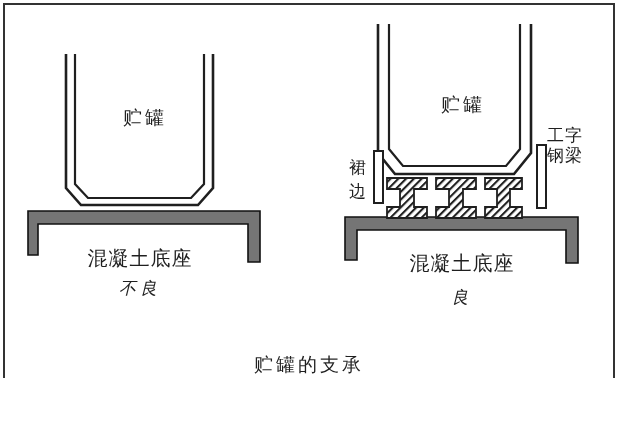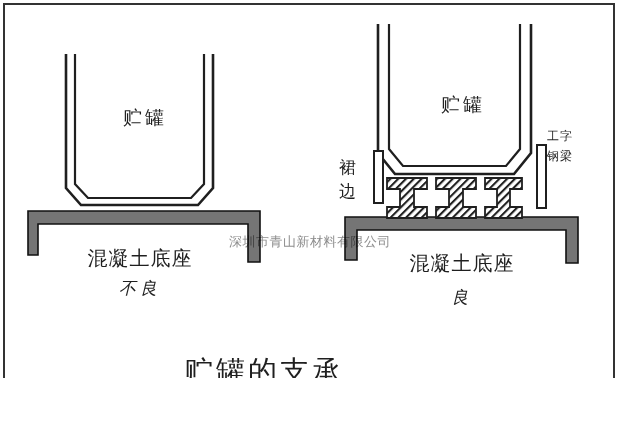--- a/index.html
+++ b/index.html
@@ -6,23 +6,23 @@
   .page{
     position:relative;width:618px;height:378px;background:#ffffff;overflow:hidden;
     font-family:"Liberation Serif","DejaVu Serif",serif;color:#1f1f1f;
   }
   .frame{position:absolute;left:3px;top:3px;width:608px;height:426px;border:2px solid #333333;}
   .art{position:absolute;left:0;top:0;width:618px;height:438px;}
   .lbl{position:absolute;color:#1f1f1f;}
   .tank-lbl{font-size:19px;letter-spacing:3px;text-align:center;width:70px;}
   .base-lbl{font-size:20px;letter-spacing:1px;text-align:center;width:136px;}
   .verdict-lbl{font-size:17px;letter-spacing:4px;text-align:center;width:136px;font-style:italic;}
-  .skirt-lbl{font-size:17px;line-height:24px;width:19px;text-align:center;word-break:break-all;}
-  .beam-lbl{font-size:12px;line-height:20px;width:38px;letter-spacing:1px;word-break:break-all;}
-  .title-lbl{font-size:29px;letter-spacing:3px;width:250px;}
+  .skirt-lbl{font-size:17px;line-height:24px;width:19px;text-align:center;word-break:break-all;margin-left:10px;}
+  .beam-lbl{font-size:17px;line-height:20px;width:38px;letter-spacing:1px;word-break:break-all;}
+  .title-lbl{font-size:19px;letter-spacing:3px;text-align:center;width:250px;}
   .wm{position:absolute;mix-blend-mode:multiply;}
   .wm-box{
     left:230px;top:189px;width:158px;height:44px;border:2px solid #cccccc;
     text-align:center;line-height:44px;font-size:40px;color:#d5d5d5;letter-spacing:1px;
     font-family:"Liberation Serif","DejaVu Serif",serif;
   }
   .wm-company{
     left:226px;top:233px;width:168px;font-size:13px;color:#8d8d8d;
     white-space:nowrap;letter-spacing:0.5px;text-align:center;
   }
@@ -70,14 +70,13 @@
   <div class="lbl base-lbl" style="left:72px;top:245px;">混凝土底座</div>
 
   <div class="lbl verdict-lbl" style="left:72px;top:277px;">不良</div>
 
   <div class="lbl base-lbl" style="left:394px;top:250px;">混凝土底座</div>
 
   <div class="lbl verdict-lbl" style="left:394px;top:286px;">良</div>
 
   <div class="lbl title-lbl" style="left:184px;top:352px;">贮罐的支承</div>
 
-  <div class="wm wm-company">深圳市青山新材料有限公司</div>
 </div>
 
 </body></html>

